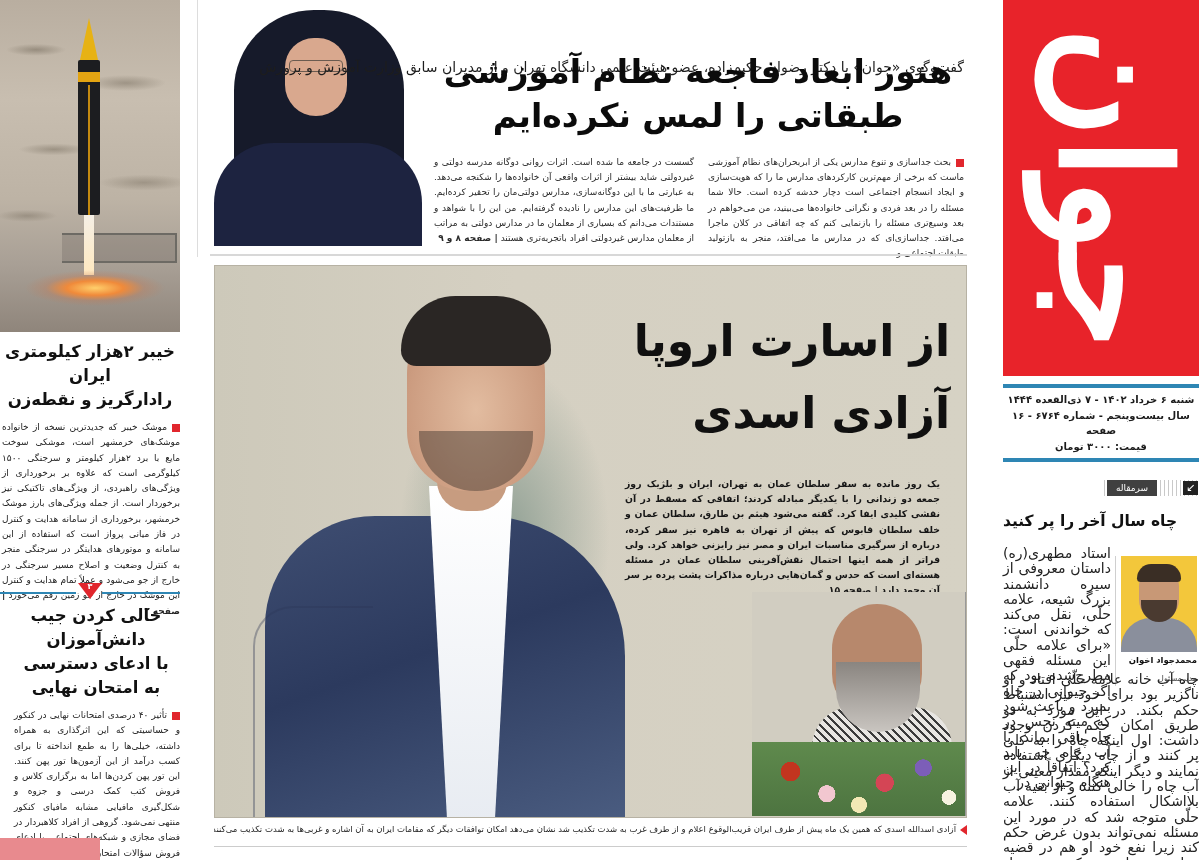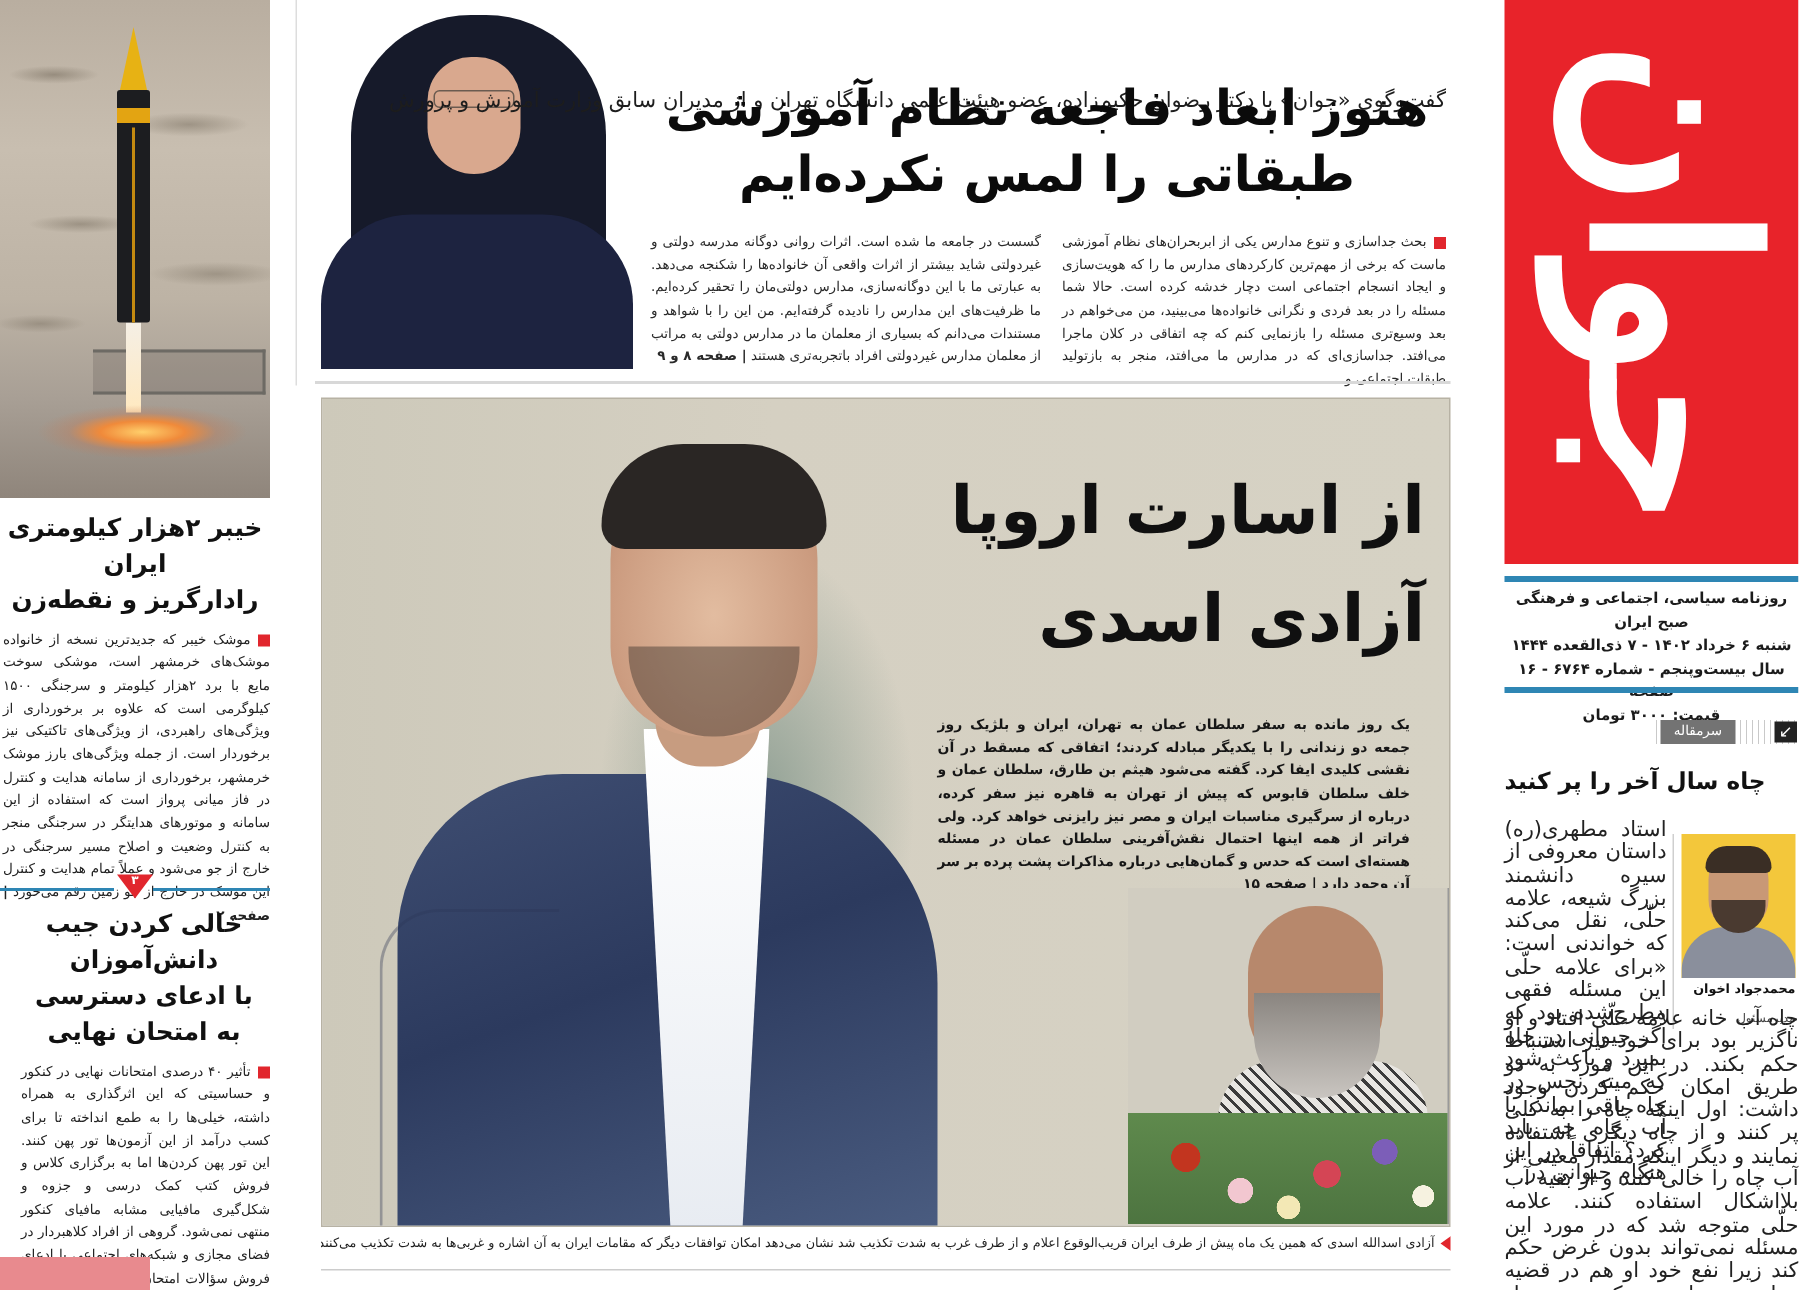--- a/index.html
+++ b/index.html
@@ -93,21 +93,21 @@
 
   
   #masthead { left: 1003px; top: 0; width: 196px; height: 376px; background:#e8232a; overflow:hidden; }
   #masthead .logo { position:absolute; inset:0; color:#ffffff; font-family: "DejaVu Serif", serif; font-weight: bold; font-size: 150px; line-height: 170px; text-align:center; writing-mode: vertical-rl; }
   .blue-rule { position:absolute; left:1003px; width:196px; height:4px; background:#2e86b4; }
   #masthead-info { left: 1003px; top: 392px; width: 196px; text-align: center; font-size: 10px; line-height: 15.5px; color:#1b1b1b; font-weight: bold; }
 
   
   #editorial-tag-row { left: 1003px; top: 480px; width: 196px; height: 16px; }
   #editorial-tag-row .hatch { position:absolute; right:0; top:0; width:95px; height:16px; background: repeating-linear-gradient(90deg, #c9c9c9 0 1px, transparent 1px 4px); }
-  #editorial-tag { position:absolute; left:104px; top:0; width:50px; height:16px; background:#737373; color:#fff; font-size:9px; line-height:16px; text-align:center; }
+  #editorial-tag { position:absolute; left:104px; top:0; width:50px; height:16px; background:#404040; color:#fff; font-size:9px; line-height:16px; text-align:center; }
   #editorial-tag-row .arrow-box { position:absolute; left:180px; top:1px; width:15px; height:14px; background:#222; color:#fff; font-size:11px; line-height:14px; text-align:center; }
   #editorial-headline { left: 1003px; top: 510px; width: 190px; text-align: left; font-weight: bold; font-size: 15.5px; line-height: 22px; color:#111; }
   #editorial-photo { left: 1121px; top: 556px; width: 76px; height: 96px; background:#f3c73b; overflow:hidden; }
   #editorial-photo .head { position:absolute; left:18px; top:12px; width:40px; height:52px; background:#c89876; border-radius: 20px 20px 22px 22px; }
   #editorial-photo .hair { position:absolute; left:16px; top:8px; width:44px; height:18px; background:#3a2e25; border-radius: 22px 22px 6px 6px; }
   #editorial-photo .beard { position:absolute; left:20px; top:44px; width:36px; height:22px; background:#4a3a30; border-radius: 0 0 18px 18px; }
   #editorial-photo .jacket { position:absolute; left:0; top:62px; width:76px; height:34px; background:#8a8f9c; border-radius: 30px 30px 0 0; }
   #editorial-author { left: 1121px; top: 654px; width: 76px; text-align: right; font-size: 8.5px; line-height: 13px; font-weight: bold; color:#111; }
   #editorial-role { left: 1121px; top: 672px; width: 76px; text-align: right; font-size: 8px; line-height: 13px; color:#444; }
   #editorial-vrule { left: 1115px; top: 556px; width: 1px; height: 130px; background:#cfcfcf; }
@@ -218,21 +218,20 @@
 <div id="feature-caption" class="abs">
   <span class="mark"></span><span>آزادی اسدالله اسدی که همین یک ماه پیش از طرف ایران قریب‌الوقوع اعلام و از طرف غرب به شدت تکذیب شد نشان می‌دهد امکان توافقات دیگر که مقامات ایران به آن اشاره و غربی‌ها به شدت تکذیب می‌کنند هم وجود دارد</span>
 </div>
 <div id="bottom-rule" class="abs"></div>
 
 <div id="masthead" class="abs">
   <div class="logo">جوان</div>
 </div>
 <div class="blue-rule" style="top:384px;"></div>
 <div id="masthead-info" class="abs">
-  <div>روزنامه سیاسی، اجتماعی و فرهنگی صبح ایران</div>
   <div>شنبه ۶ خرداد ۱۴۰۲ - ۷ ذی‌القعده ۱۴۴۴</div>
   <div>سال بیست‌وپنجم - شماره ۶۷۶۴ - ۱۶ صفحه</div>
   <div>قیمت: ۳۰۰۰ تومان</div>
 </div>
 <div class="blue-rule" style="top:458px;"></div>
 
 <div id="editorial-tag-row" class="abs">
   <div class="hatch"></div>
   <div id="editorial-tag">سرمقاله</div>
   <div class="arrow-box">↙</div>

